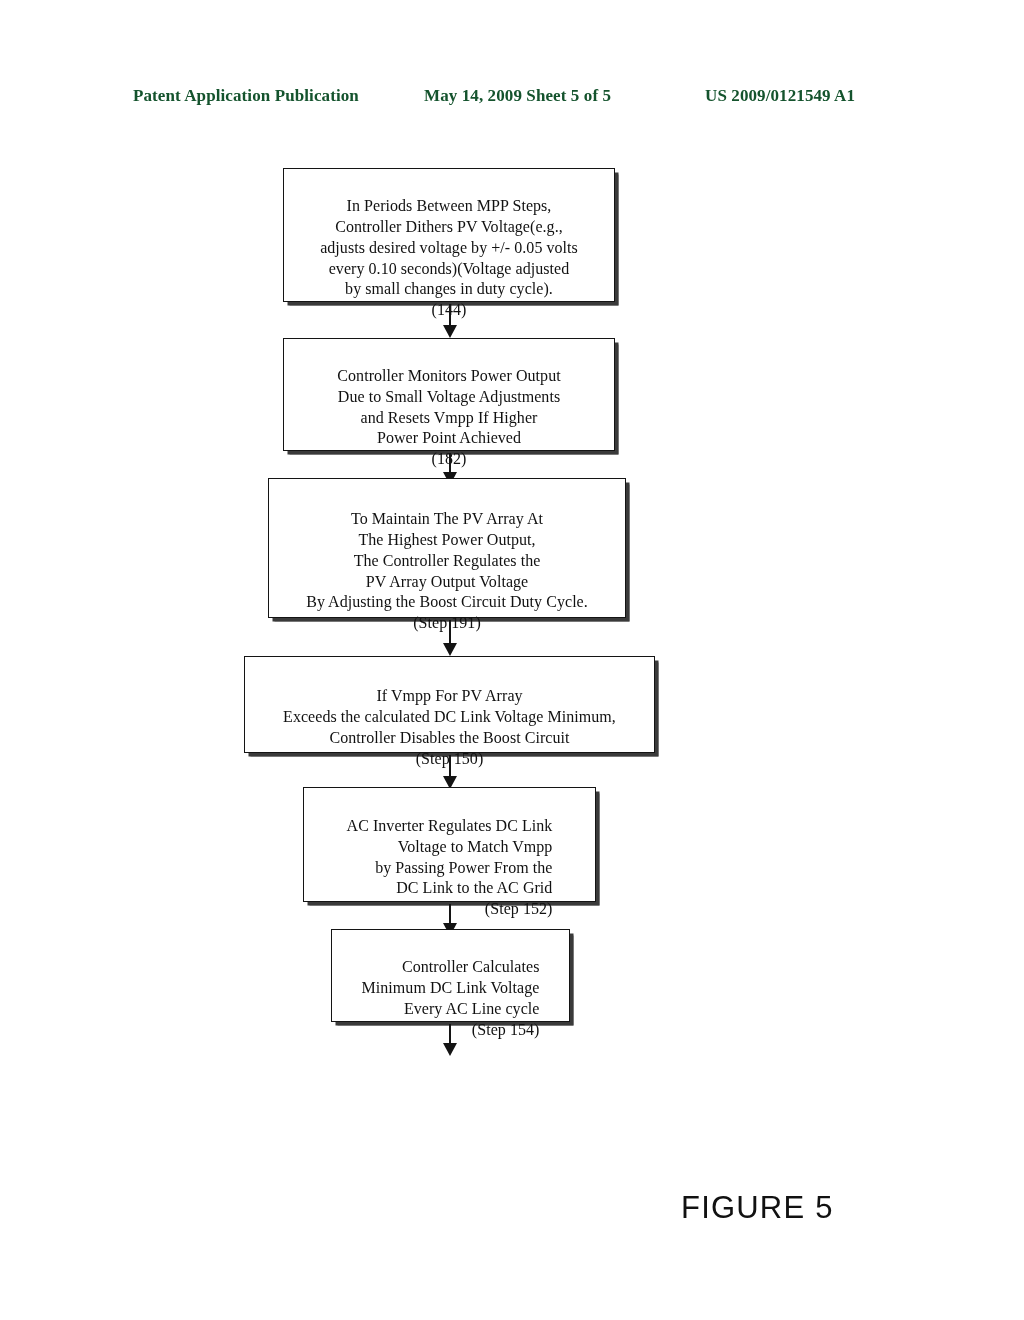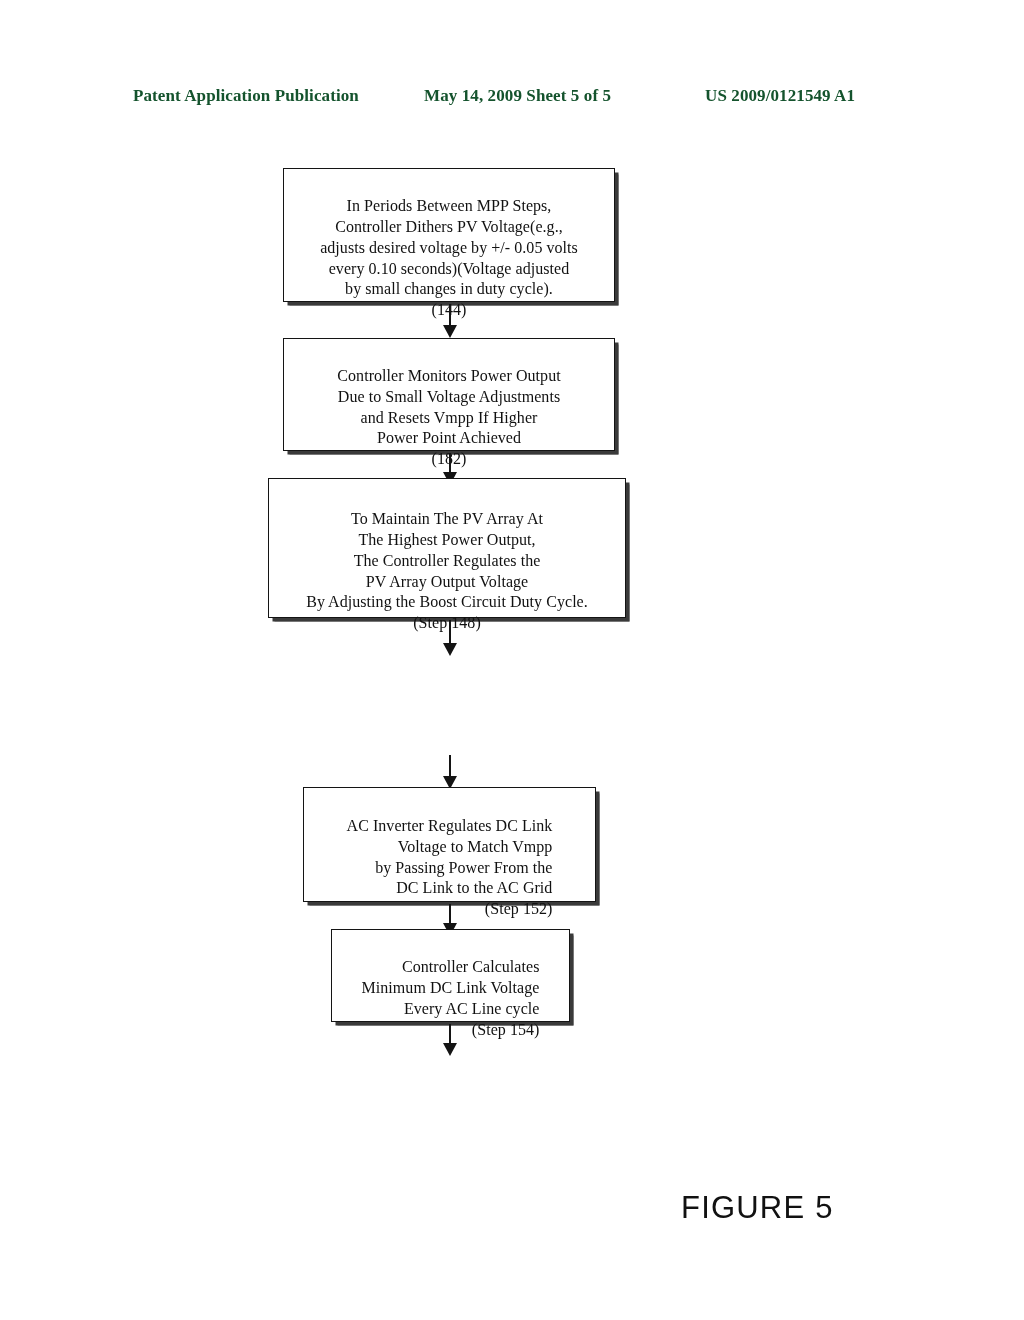--- a/index.html
+++ b/index.html
@@ -139,27 +139,33 @@
     <div class="shaft" style="height:20px;"></div>
     <div class="head" style="top:19px;"></div>
   </div>
 
   <div class="fc-box" style="left:268px; top:478px; width:358px; height:140px;">
     <div class="fc-text">To Maintain The PV Array At
 The Highest Power Output,
 The Controller Regulates the
 PV Array Output Voltage
 By Adjusting the Boost Circuit Duty Cycle.
-(Step 148)</div>
+(Step 191)</div>
   </div>
   <div class="fc-arrow" style="left:442px; top:620px; height:36px;">
     <div class="shaft" style="height:24px;"></div>
     <div class="head" style="top:23px;"></div>
   </div>
 
+  <div class="fc-box" style="left:244px; top:656px; width:411px; height:97px;">
+    <div class="fc-text">If Vmpp For PV Array
+Exceeds the calculated DC Link Voltage Minimum,
+Controller Disables the Boost Circuit
+(Step 150)</div>
+  </div>
   <div class="fc-arrow" style="left:442px; top:755px; height:34px;">
     <div class="shaft" style="height:22px;"></div>
     <div class="head" style="top:21px;"></div>
   </div>
 
   <div class="fc-box" style="left:303px; top:787px; width:293px; height:115px;text-align:right;">
     <div class="fc-text">AC Inverter Regulates  DC Link
 Voltage to Match Vmpp
 by Passing Power From the
 DC Link to the AC Grid

